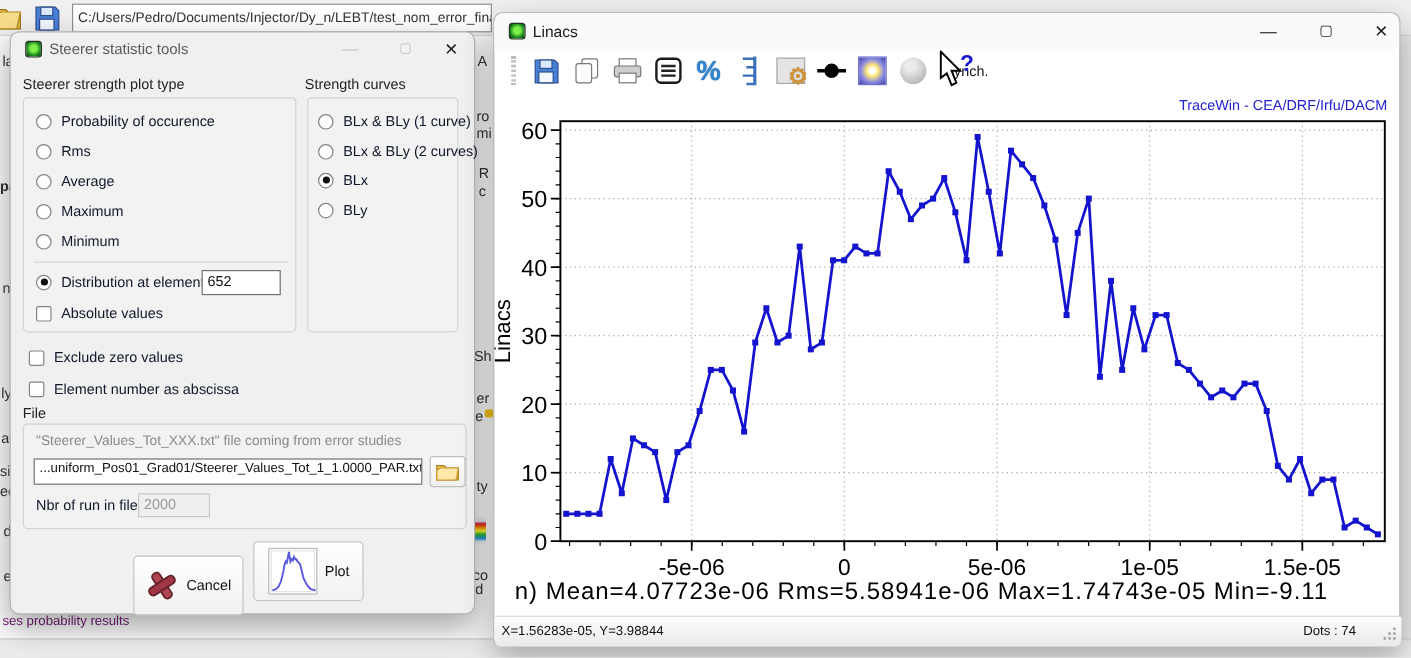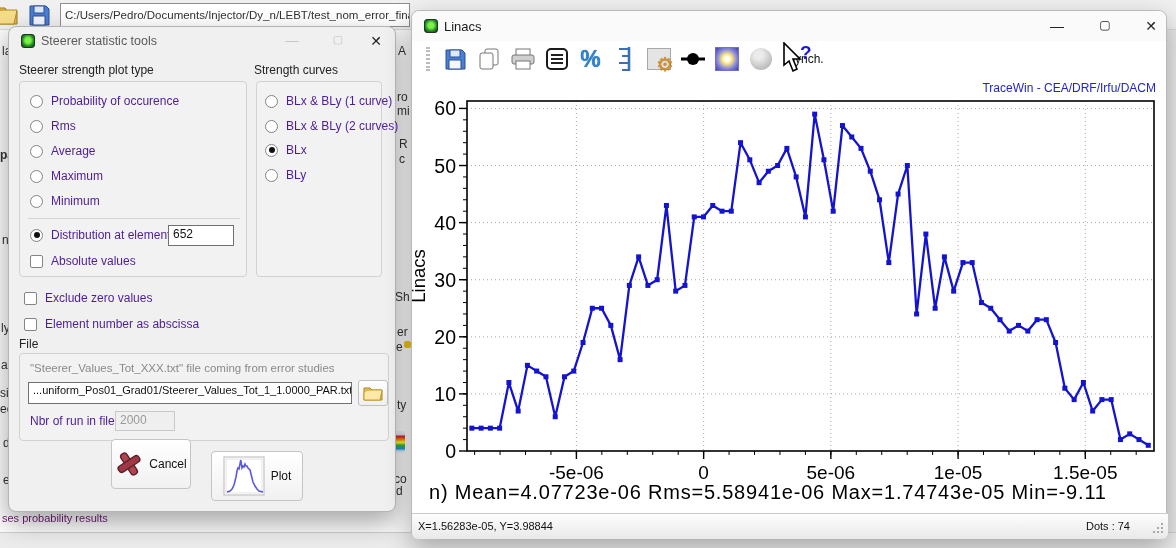--- a/index.html
+++ b/index.html
@@ -33,21 +33,21 @@
     background:radial-gradient(circle at 50% 45%, #7df04a 0 30%, #1c8a1f 65%, #113a14 100%); }
   #d-ico { left:12px; top:7px; }
   .winbtn { font-size:13px; color:#c2c2c2; width:30px; text-align:center; top:6px; }
   .winbtn.dark { color:#222; font-size:14px; }
   .gb-label { font-size:12px; color:#222; }
   .gbox { border:1px solid #d2d2d2; border-radius:4px; background:#f2f2f2; }
   .row { position:absolute; display:flex; align-items:center; gap:8px; }
   .radio { width:13px; height:13px; min-width:13px; border:1px solid #848484; border-radius:50%; background:#fff; position:relative; }
   .radio.sel::after { content:""; position:absolute; left:2.5px; top:2.5px; width:6px; height:6px; border-radius:50%; background:#111; }
   .cb { width:13px; height:13px; min-width:13px; border:1px solid #848484; border-radius:2px; background:#fff; }
-  .opt-label { font-size:12px; color:#4c1d95; white-space:nowrap; }
+  .opt-label { font-size:12px; color:#0f172a; white-space:nowrap; }
   .sepline { position:absolute; height:1px; background:#d5d5d5; }
   .tinput { background:#fff; border:1px solid #707070; font-size:12px; color:#111; padding:1px 4px; }
   .tinput.dis { background:#efefef; border:1px solid #c9c9c9; color:#9a9a9a; }
   #file-hint { font-size:11.5px; color:#8a8a8a; white-space:nowrap; }
   .btn { position:absolute; display:flex; align-items:center; justify-content:center; gap:6px;
     background:linear-gradient(#ffffff,#f1f1f1); border:1px solid #c5c5c5; border-radius:4px; font-size:12px; color:#111; }
   .folder-btn { position:absolute; display:flex; align-items:center; justify-content:center;
     background:linear-gradient(#ffffff,#efefef); border:1px solid #c0c0c0; border-radius:3px; }
 
   
@@ -207,21 +207,21 @@
       <div class="folder-btn" style="left:338px; top:26px; width:30px; height:26px;">
         <svg width="20" height="15" viewBox="0 0 20 15">
           <path d="M1 2 h6 l2 2 h10 v10 h-18 z" fill="#eec45f" stroke="#a8841c"></path>
           <path d="M1 6 l3 -2 h15 l-2 10 h-16 z" fill="#ffe9a8" stroke="#c79a2a"></path>
         </svg>
       </div>
       <div class="abs opt-label" style="left:10px; top:60px;">Nbr of run in file:</div>
       <div class="abs tinput dis" style="left:95px; top:57px; width:60px; height:20px;">2000</div>
     </div>
 
-    <div class="btn" style="left:102px; top:412px; width:80px; height:50px;align-items:center;">
+    <div class="btn" style="left:102px; top:436px; width:92px; height:50px;align-items:center;">
       <svg width="28" height="28" viewBox="0 0 28 28">
         <g transform="rotate(12 14 14)">
           <rect x="2" y="10.5" width="24" height="7" rx="3" transform="rotate(45 14 14)" fill="#b04552" stroke="#5f2029" stroke-width="1.4"></rect>
           <rect x="2" y="10.5" width="24" height="7" rx="3" transform="rotate(-45 14 14)" fill="#a03744" stroke="#5f2029" stroke-width="1.4"></rect>
         </g>
       </svg>
       <span>Cancel</span>
     </div>
     <div class="btn" style="left:202px; top:424px; width:92px; height:50px;">
       <svg width="42" height="40" viewBox="0 0 42 40">

